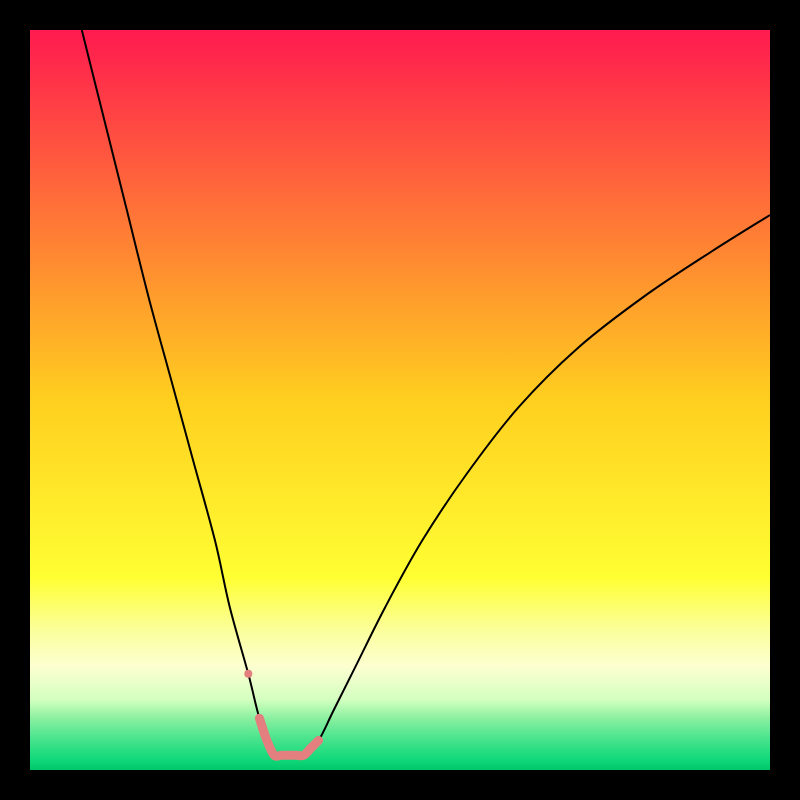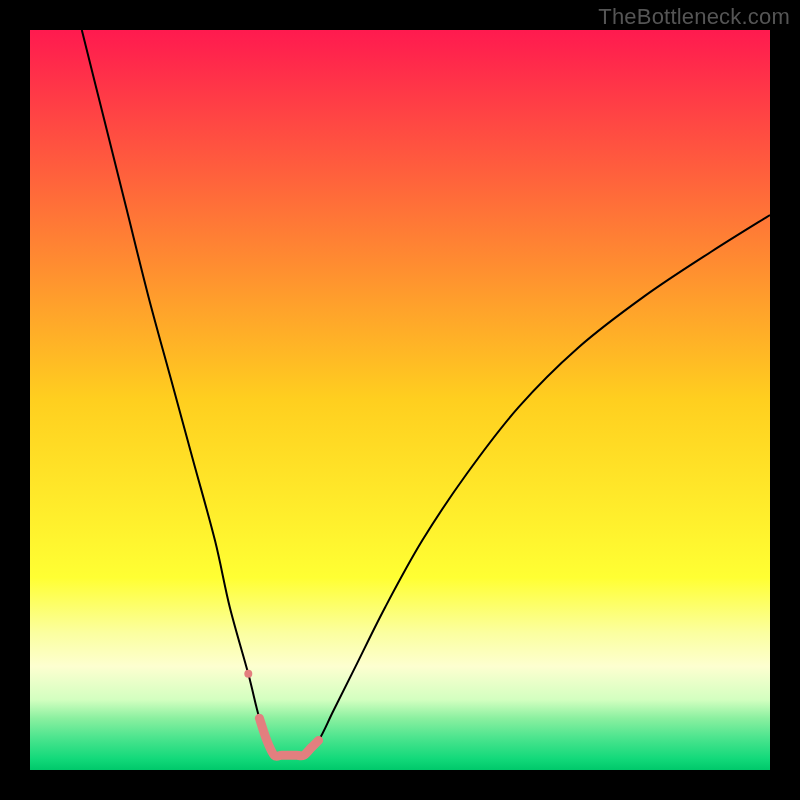--- a/index.html
+++ b/index.html
@@ -39,21 +39,20 @@
     font-size: 22px;
     font-weight: 500;
     color: #555;
     letter-spacing: 0.2px;
   }
 </style>
 </head>
 <body>
 
 <div class="frame">
-  <div class="watermark">TheBottleneck.com</div>
   <div class="plot">
     <svg id="svg" viewBox="0 0 740 740" preserveAspectRatio="none">
       <defs>
         <linearGradient id="bg-grad" x1="0" y1="0" x2="0" y2="1">
             <stop offset="0%" stop-color="#ff1a4f"></stop>
             <stop offset="50%" stop-color="#ffcf1f"></stop>
             <stop offset="74%" stop-color="#ffff33"></stop>
             <stop offset="81.5%" stop-color="#fbffa0"></stop>
             <stop offset="86%" stop-color="#fdffd0"></stop>
             <stop offset="90.5%" stop-color="#d3ffc0"></stop>

